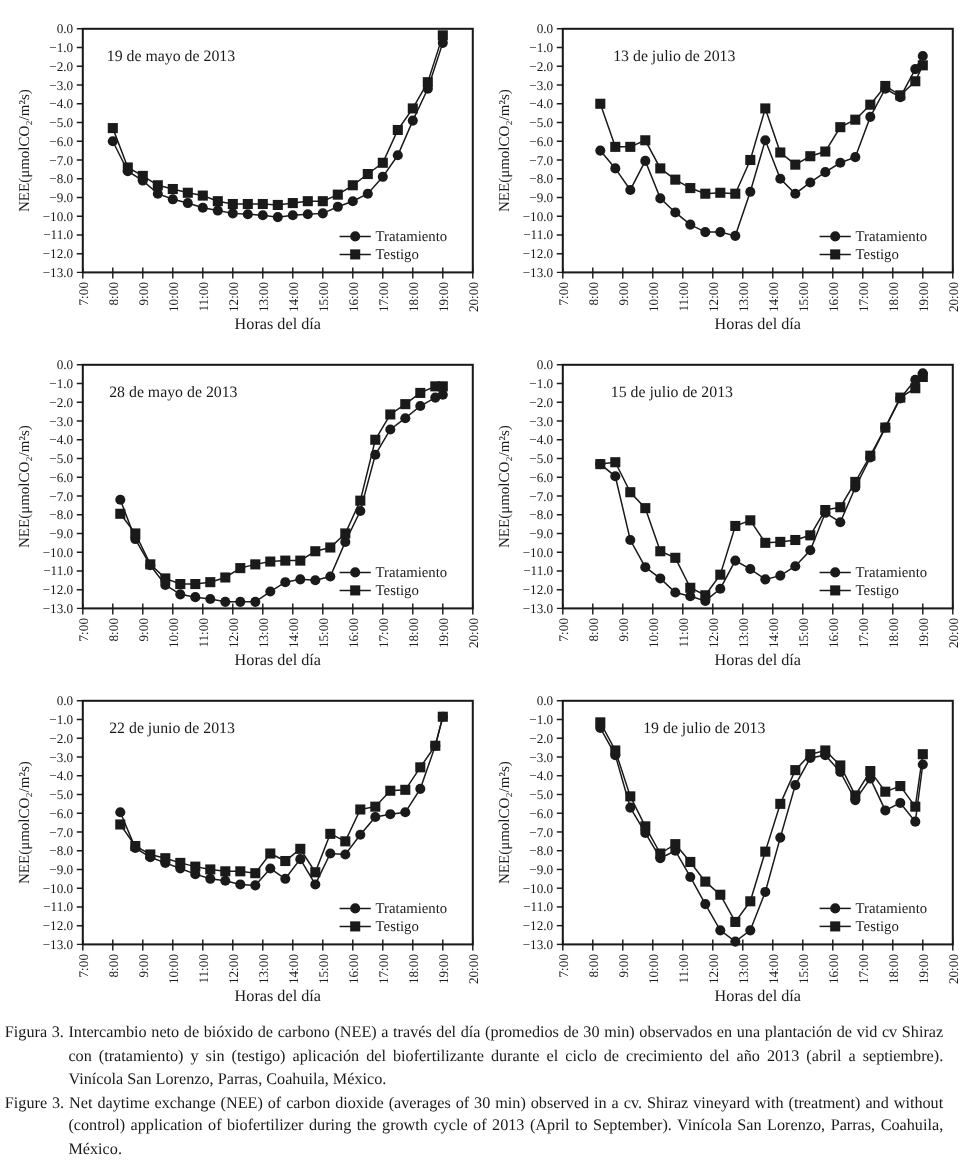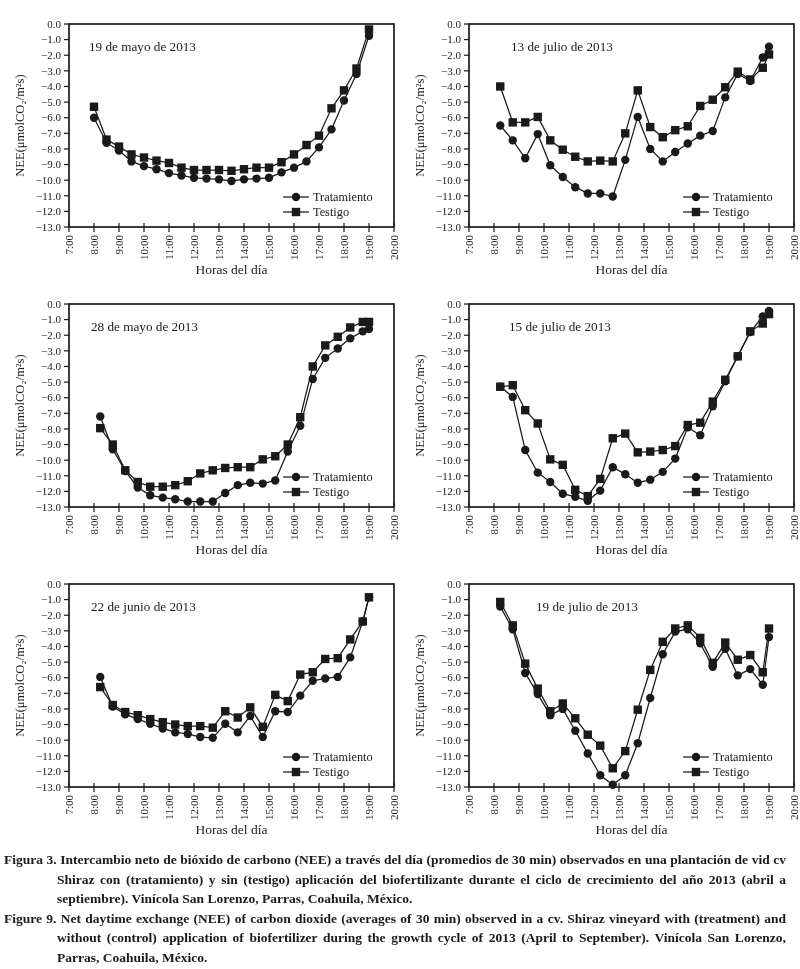--- a/index.html
+++ b/index.html
@@ -3,21 +3,21 @@
 <meta charset="utf-8">
 <style>
   html,body{margin:0;padding:0;background:#ffffff}
   body{width:800px;height:969px;overflow:hidden;color:#1a1a1a;
        font-family:"Liberation Serif","DejaVu Serif",serif}
   .charts-grid{display:grid;grid-template-columns:400px 400px;grid-auto-rows:280px}
   .chart-panel{margin:11px;padding:0}
   .chart-panel svg{display:block}
   svg text{font-family:"Liberation Serif","DejaVu Serif",serif;fill:#1a1a1a}
   .caption{margin-top:10px;padding:0 14px 0 4px}
-  .cap{margin:0;font-weight:bold;font-size:13.5px;line-height:1.45;
+  .cap{margin:0;font-weight:normal;font-size:13.5px;line-height:1.45;
        text-align:justify;padding-left:53px;text-indent:-53px}
 </style>
 </head>
 <body>
 
 <div class="page">
 
   <div class="charts-grid">
     <figure class="chart-panel">
         <svg viewBox="0 0 400 280" width="400" height="280">
@@ -784,16 +784,16 @@
             <line x1="272" y1="201" x2="298" y2="201" stroke="#1a1a1a" stroke-width="1.25"></line>
             <rect x="280.8" y="196.8" width="8.4" height="8.4" fill="#1a1a1a"></rect>
             <text x="302" y="205">Testigo</text>
           </g>
         </svg>
       </figure>
   </div>
 
   <div class="caption">
     <p class="cap"><span class="cap-label">Figura 3.</span> <span>Intercambio neto de bióxido de carbono (NEE) a través del día (promedios de 30 min) observados en una plantación de vid cv Shiraz con (tratamiento) y sin (testigo) aplicación del biofertilizante durante el ciclo de crecimiento del año 2013 (abril a septiembre). Vinícola San Lorenzo, Parras, Coahuila, México.</span></p>
-    <p class="cap"><span class="cap-label">Figure 9.</span> <span>Net daytime exchange (NEE) of carbon dioxide (averages of 30 min) observed in a cv. Shiraz vineyard with (treatment) and without (control) application of biofertilizer during the growth cycle of 2013 (April to September). Vinícola San Lorenzo, Parras, Coahuila, México.</span></p>
+    <p class="cap"><span class="cap-label">Figure 3.</span> <span>Net daytime exchange (NEE) of carbon dioxide (averages of 30 min) observed in a cv. Shiraz vineyard with (treatment) and without (control) application of biofertilizer during the growth cycle of 2013 (April to September). Vinícola San Lorenzo, Parras, Coahuila, México.</span></p>
   </div>
 
 </div>
 
 </body></html>

